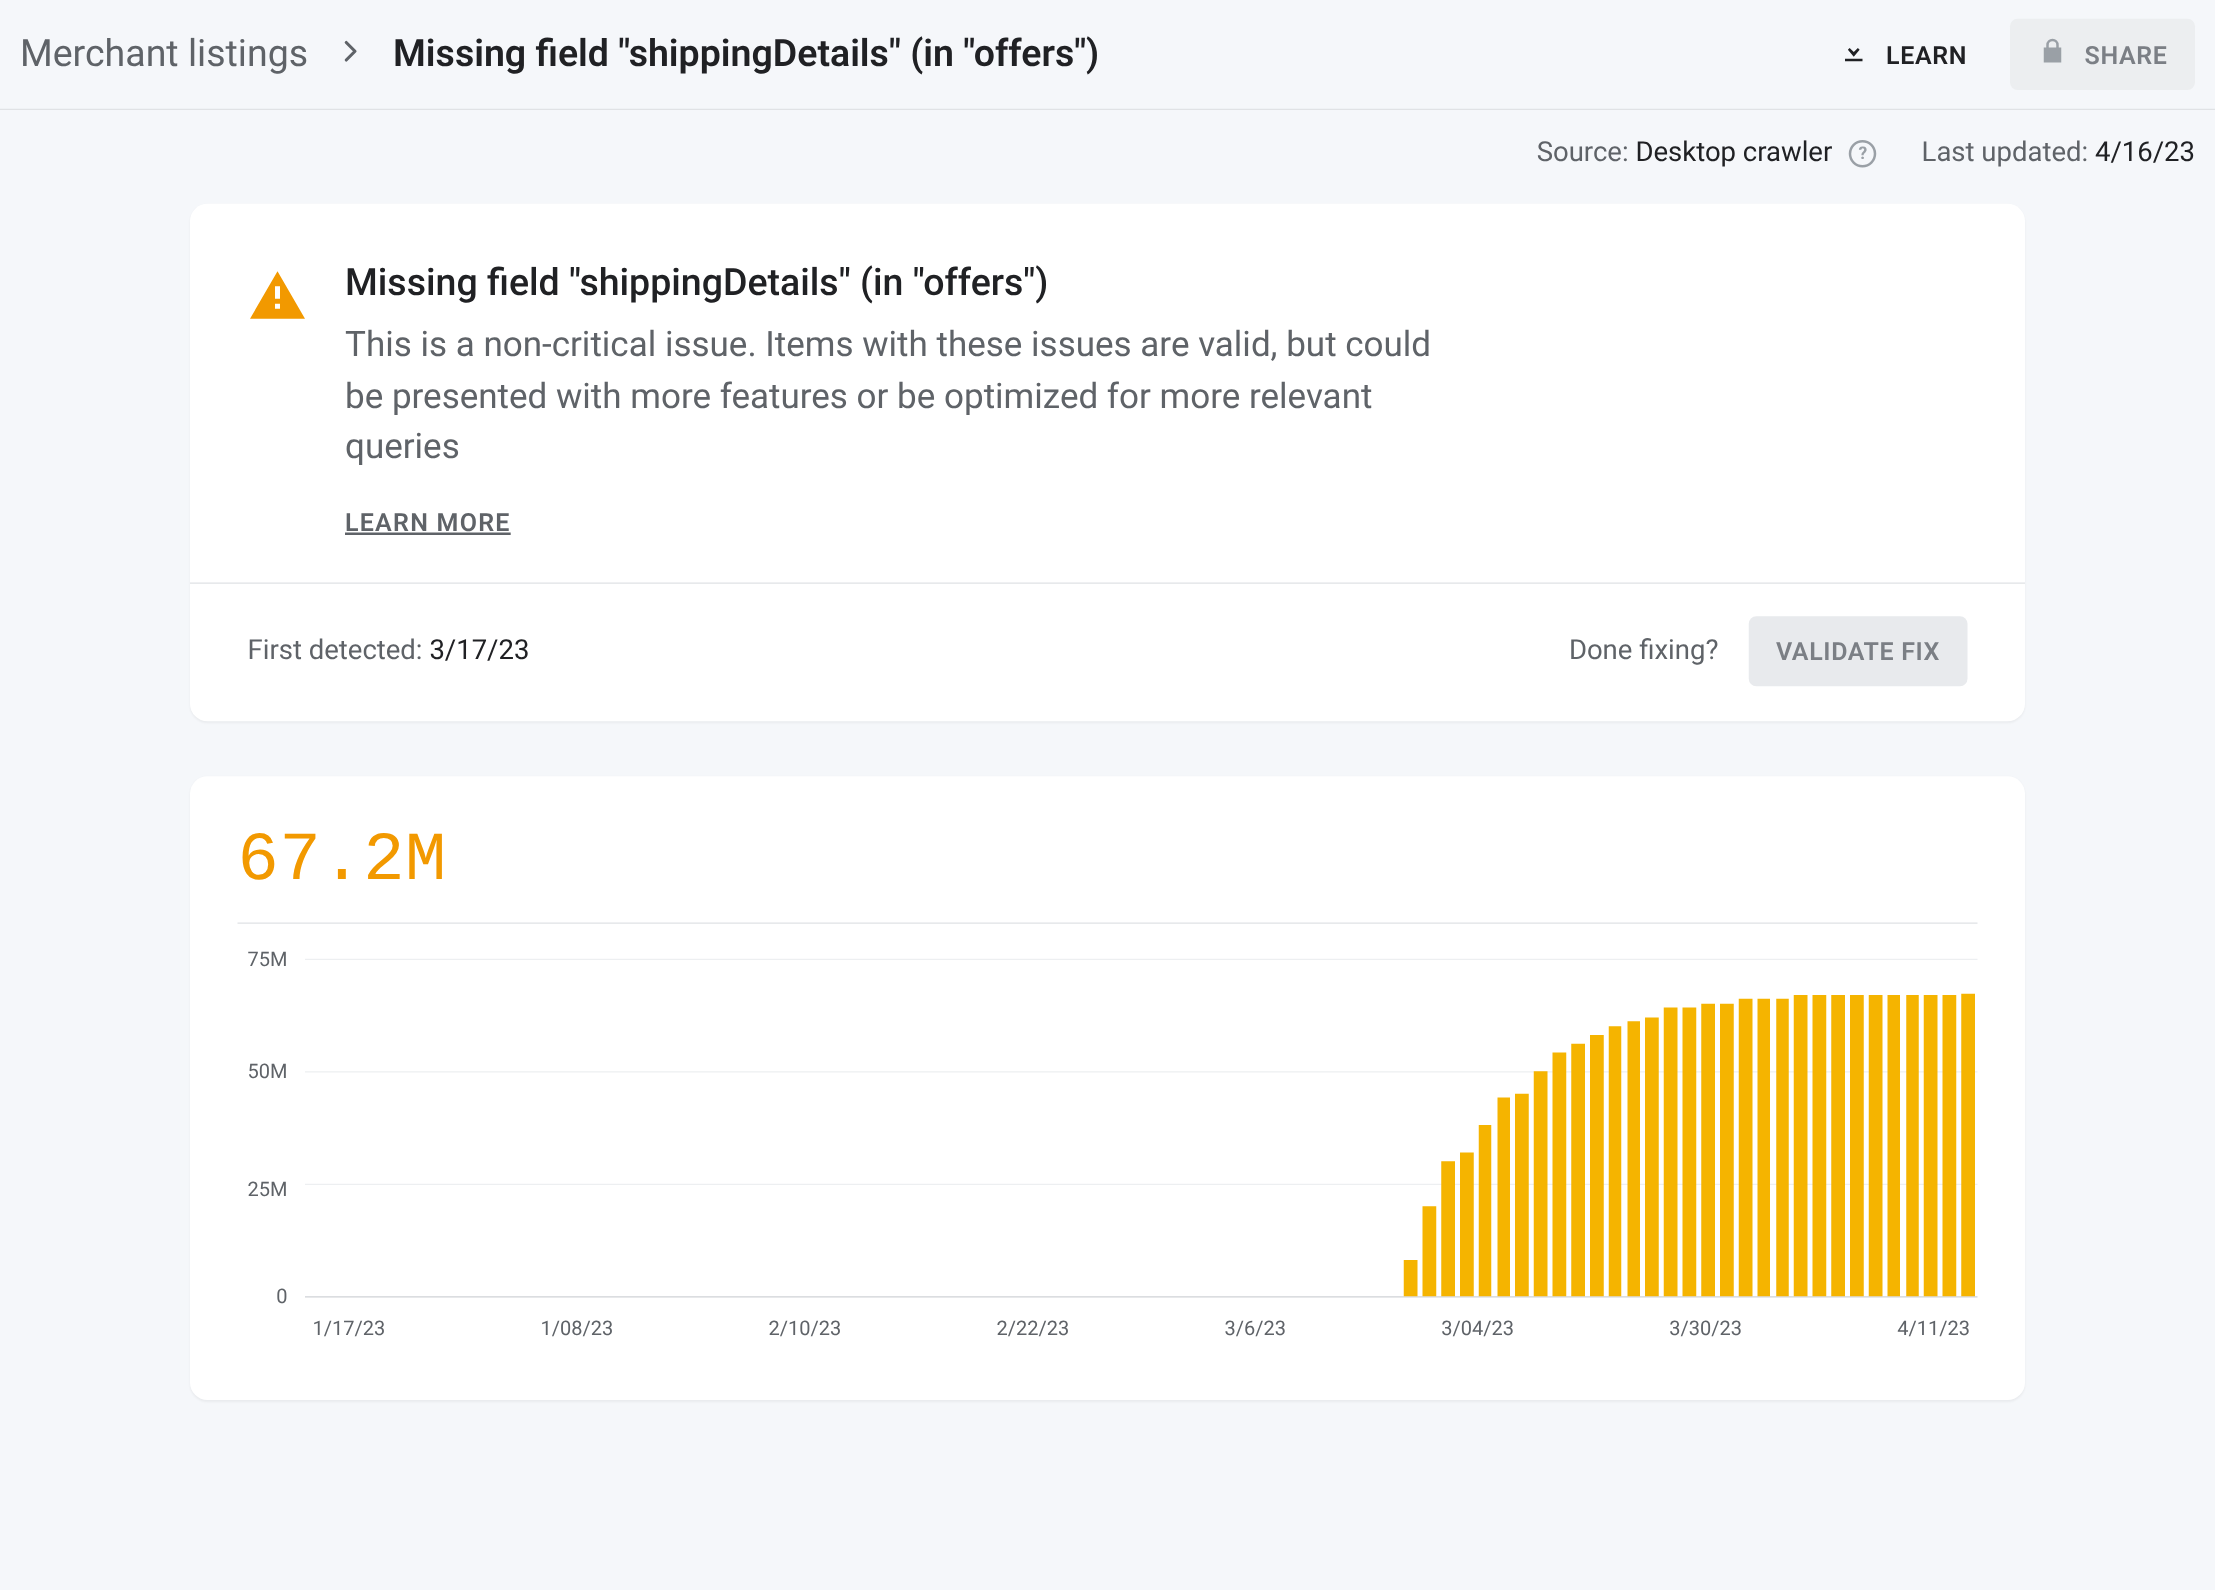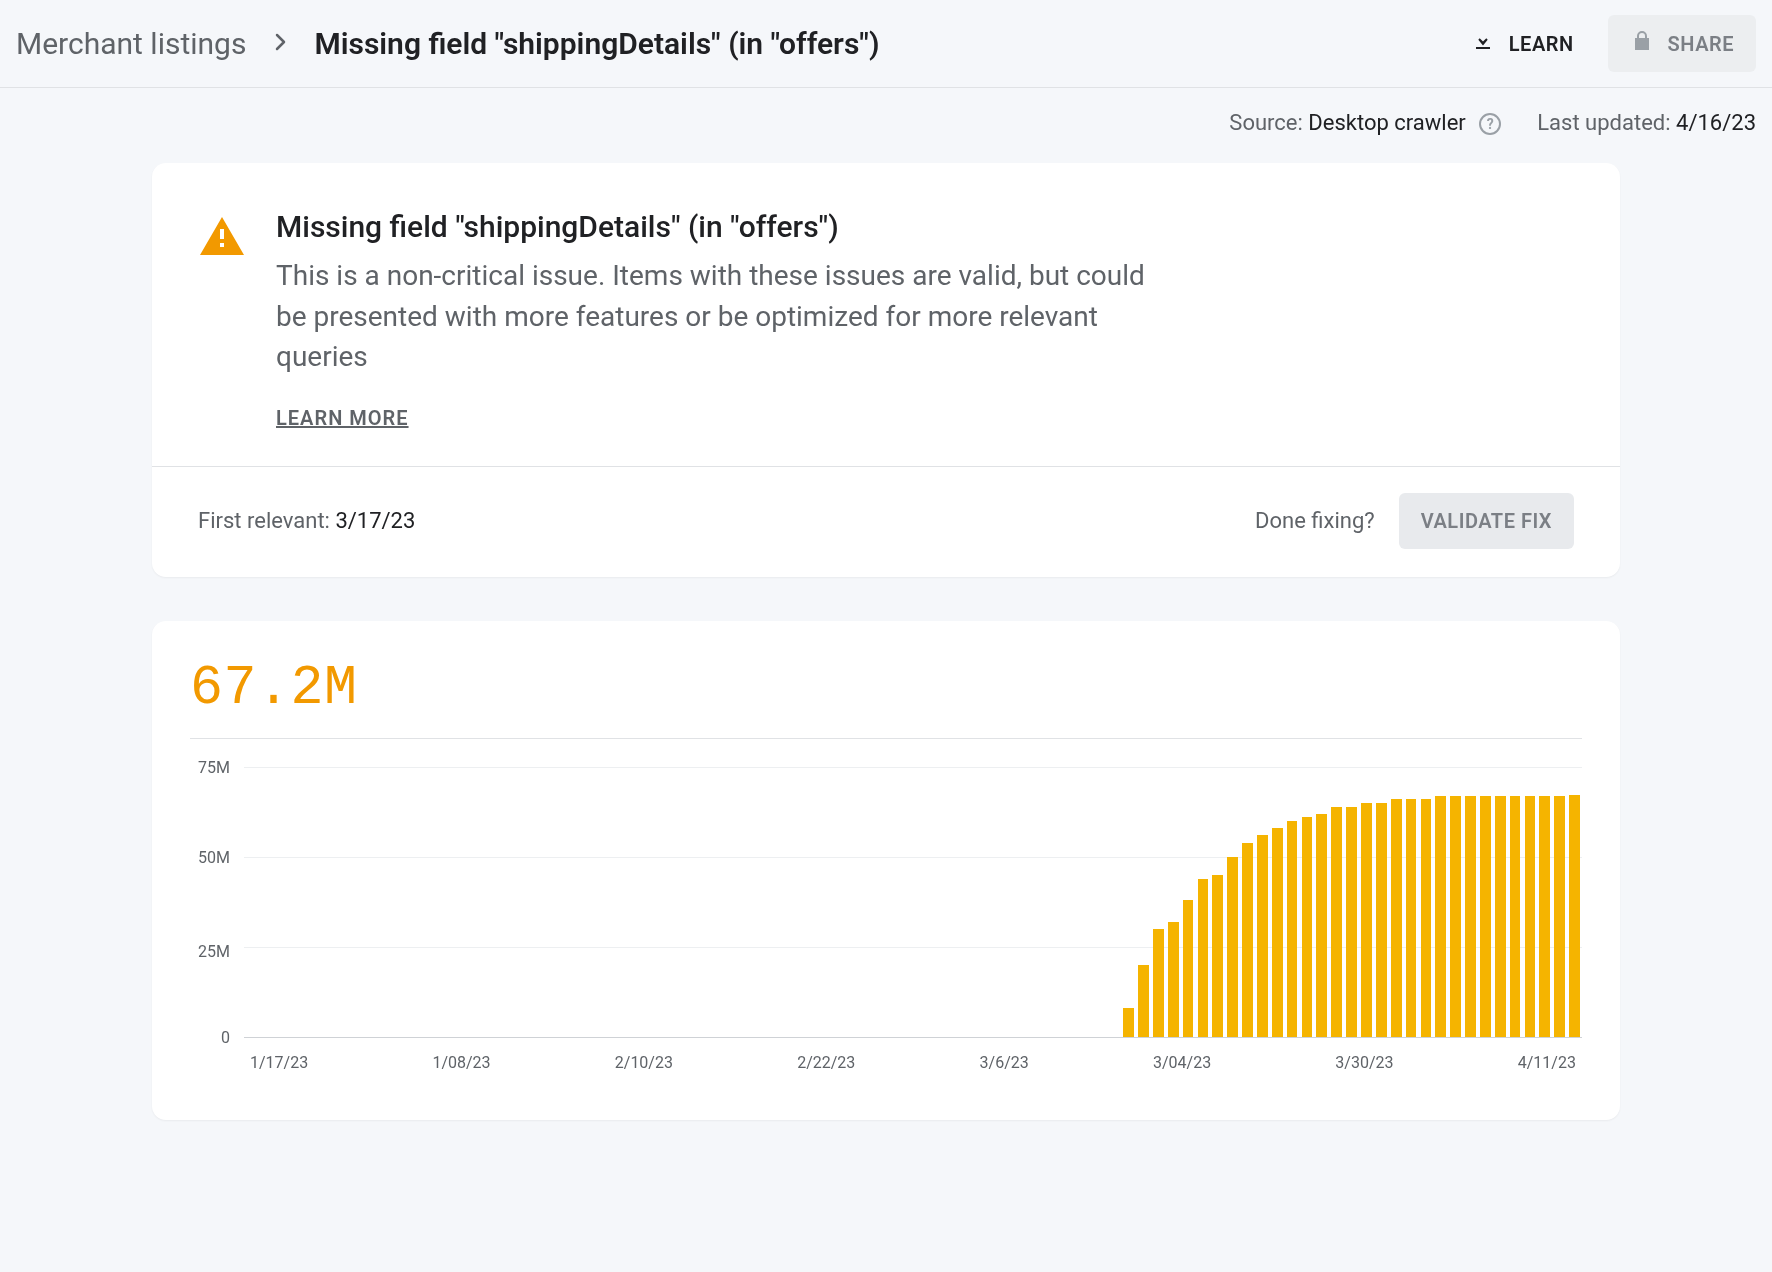--- a/index.html
+++ b/index.html
@@ -106,21 +106,21 @@
         </svg>
     </span>
     <div>
       <h2 class="issue-title">Missing field "shippingDetails" (in "offers")</h2>
       <p class="issue-desc">This is a non-critical issue. Items with these issues are valid, but could be presented with more features or be optimized for more relevant queries</p>
       <div class="learn">LEARN MORE</div>
     </div>
   </div>
   <div class="issue-bottom">
     <div class="first-det">
-      <span class="lbl">First relevant:</span>
+      <span class="lbl">First detected:</span>
       <span>3/17/23</span>
     </div>
     <div class="spacer"></div>
     <div class="done">Done fixing?</div>
     <div class="validate">VALIDATE FIX</div>
   </div>
 </div>
 
 <div class="card chart-card">
   <div class="aff-value">67.2M</div>

